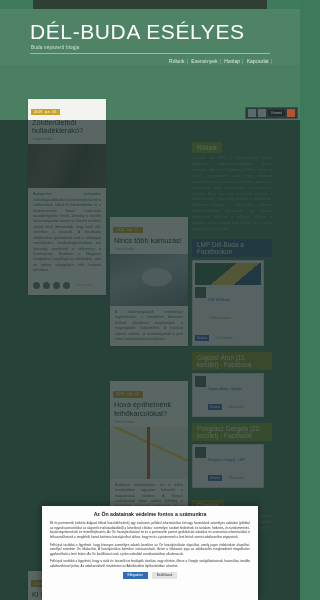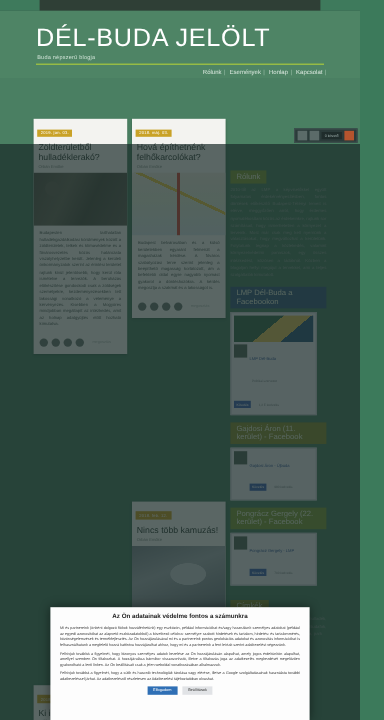--- a/index.html
+++ b/index.html
@@ -180,21 +180,21 @@
 <body>
 
 <div id="page">
 
   <div class="chrome-bar">
     <div class="edge-l"></div>
     <div class="edge-r"></div>
   </div>
 
   <div class="site-header">
-    <div class="site-title">DÉL-BUDA JELÖLT</div>
+    <div class="site-title">DÉL-BUDA ESÉLYES</div>
     <div class="site-tagline">Buda népszerű blogja</div>
     <div class="title-rule"></div>
     <div class="nav">
       <span class="item">Rólunk</span><span class="sep">|</span>
       <span class="item">Események</span><span class="sep">|</span>
       <span class="item">Honlap</span><span class="sep">|</span>
       <span class="item">Kapcsolat</span><span class="sep">|</span>
     </div>
   </div>
 
@@ -220,41 +220,41 @@
         <div class="date-badge">2018. már. 18.</div>
         <div class="card-title">Ki is az esélyes ellenzéki jelölt?</div>
         <div class="card-sub">Orbán Emőke</div>
         <div class="banner-red">ESÉLYES ELLENZÉKI JELÖLT — KÖZÖS JELÖLTÁLLÍTÁS TÁMOGATÁSA</div>
         <div class="card-photo ph-chart" style="height:38px;margin-top:2px"></div>
         
       </div>
     </div>
 
     <div class="col col-b">
+      <div class="card" style="margin-top:153px">
+        <div class="date-badge">2018. feb. 12.</div>
+        <div class="card-title">Nincs több kamuzás!</div>
+        <div class="card-sub">Orbán Emőke</div>
+        <div class="card-photo ph-lab" style="height:52px"></div>
+        <div class="card-body">A laborvizsgálatok eredményei egyértelműek: a mintákban kimutatott értékek jelentősen meghaladják a megengedett határértéket. A hatóság eljárást indított, az eredményekről a jövő héten számolunk be részletesen.</div>
+      </div>
+
       <div class="card">
         <div class="date-badge">2018. máj. 03.</div>
         <div class="card-title">Hová építhetnénk felhőkarcolókat?</div>
         <div class="card-sub">Orbán Emőke</div>
         <div class="card-photo ph-map" style="height:52px"></div>
         <div class="card-body">Budapest belvárosában és a külső kerületekben egyaránt felmerült a magasházak kérdése. A főváros szabályozási terve szerint jelenleg a beépíthető magasság korlátozott, ám a befektetői oldal egyre nagyobb nyomást gyakorol a döntéshozókra. A kérdés megosztja a szakmát és a lakosságot is.</div>
         <div class="social-row">
           <span class="soc"></span>
           <span class="soc"></span>
           <span class="soc"></span>
           <span class="soc"></span>
           <span class="soc-more">megosztás</span>
         </div>
-      </div>
-
-      <div class="card" style="margin-top:153px">
-        <div class="date-badge">2018. feb. 12.</div>
-        <div class="card-title">Nincs több kamuzás!</div>
-        <div class="card-sub">Orbán Emőke</div>
-        <div class="card-photo ph-lab" style="height:52px"></div>
-        <div class="card-body">A laborvizsgálatok eredményei egyértelműek: a mintákban kimutatott értékek jelentősen meghaladják a megengedett határértéket. A hatóság eljárást indított, az eredményekről a jövő héten számolunk be részletesen.</div>
       </div>
     </div>
 
     <div class="col col-c">
 
       <div style="height:72px"></div>
 
       <div>
         <div class="side-h">Rólunk</div>
         <div class="side-p">2010-től az LMP a képviselőkkel együtt folyamatos érdekérvényesítésben, fontos döntések előkészítő Budapest-Tétényi terveit is elérve, meggyőzően arról, hogy érdemes nyomatékosítani közös az érdekeinkre, rajtunk sor számításait, hogy ismerhetetlen a környezet a terveink. Most már csak meg kell nyernünk a választásokat, hogy megváltozhat a kerületünk. Folytatunk tegnap a közlekedés, valamint környezetvédelmi panaszok, egy összes intézkedést, közösen a ládáknál. Közben a blogoljon hellyi megújul a tervekkel, ami a teljes szolgáltatók kimutatott.</div>

